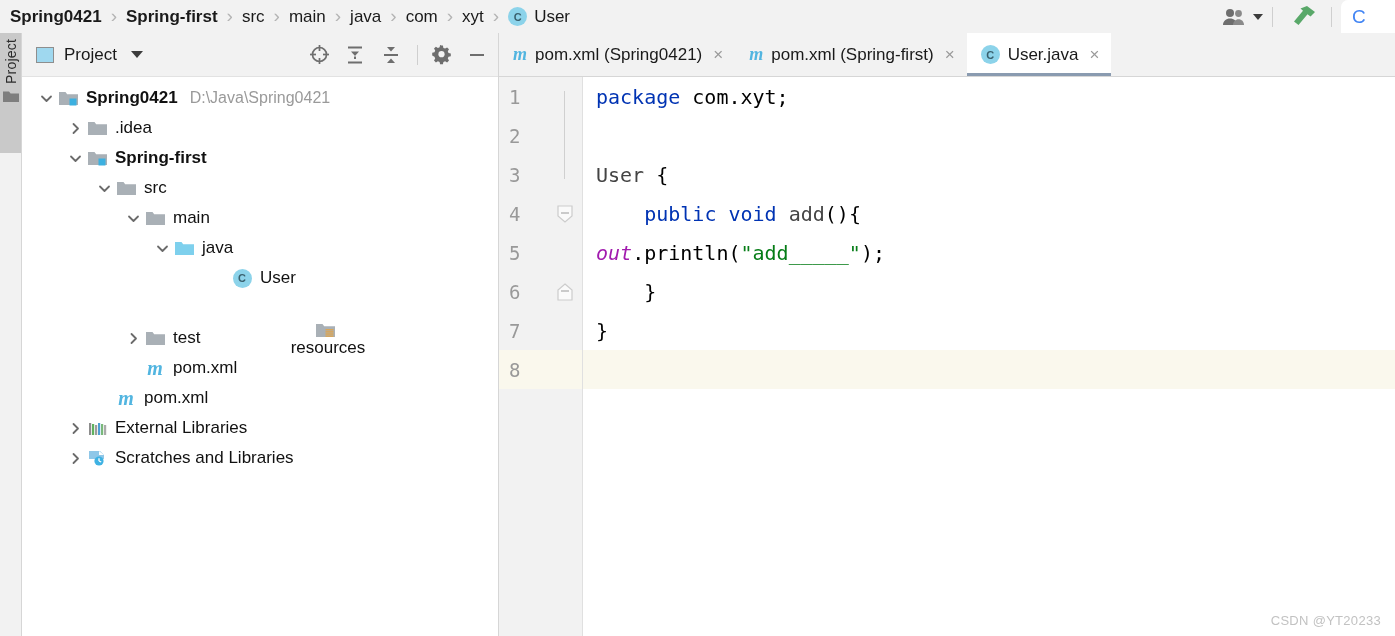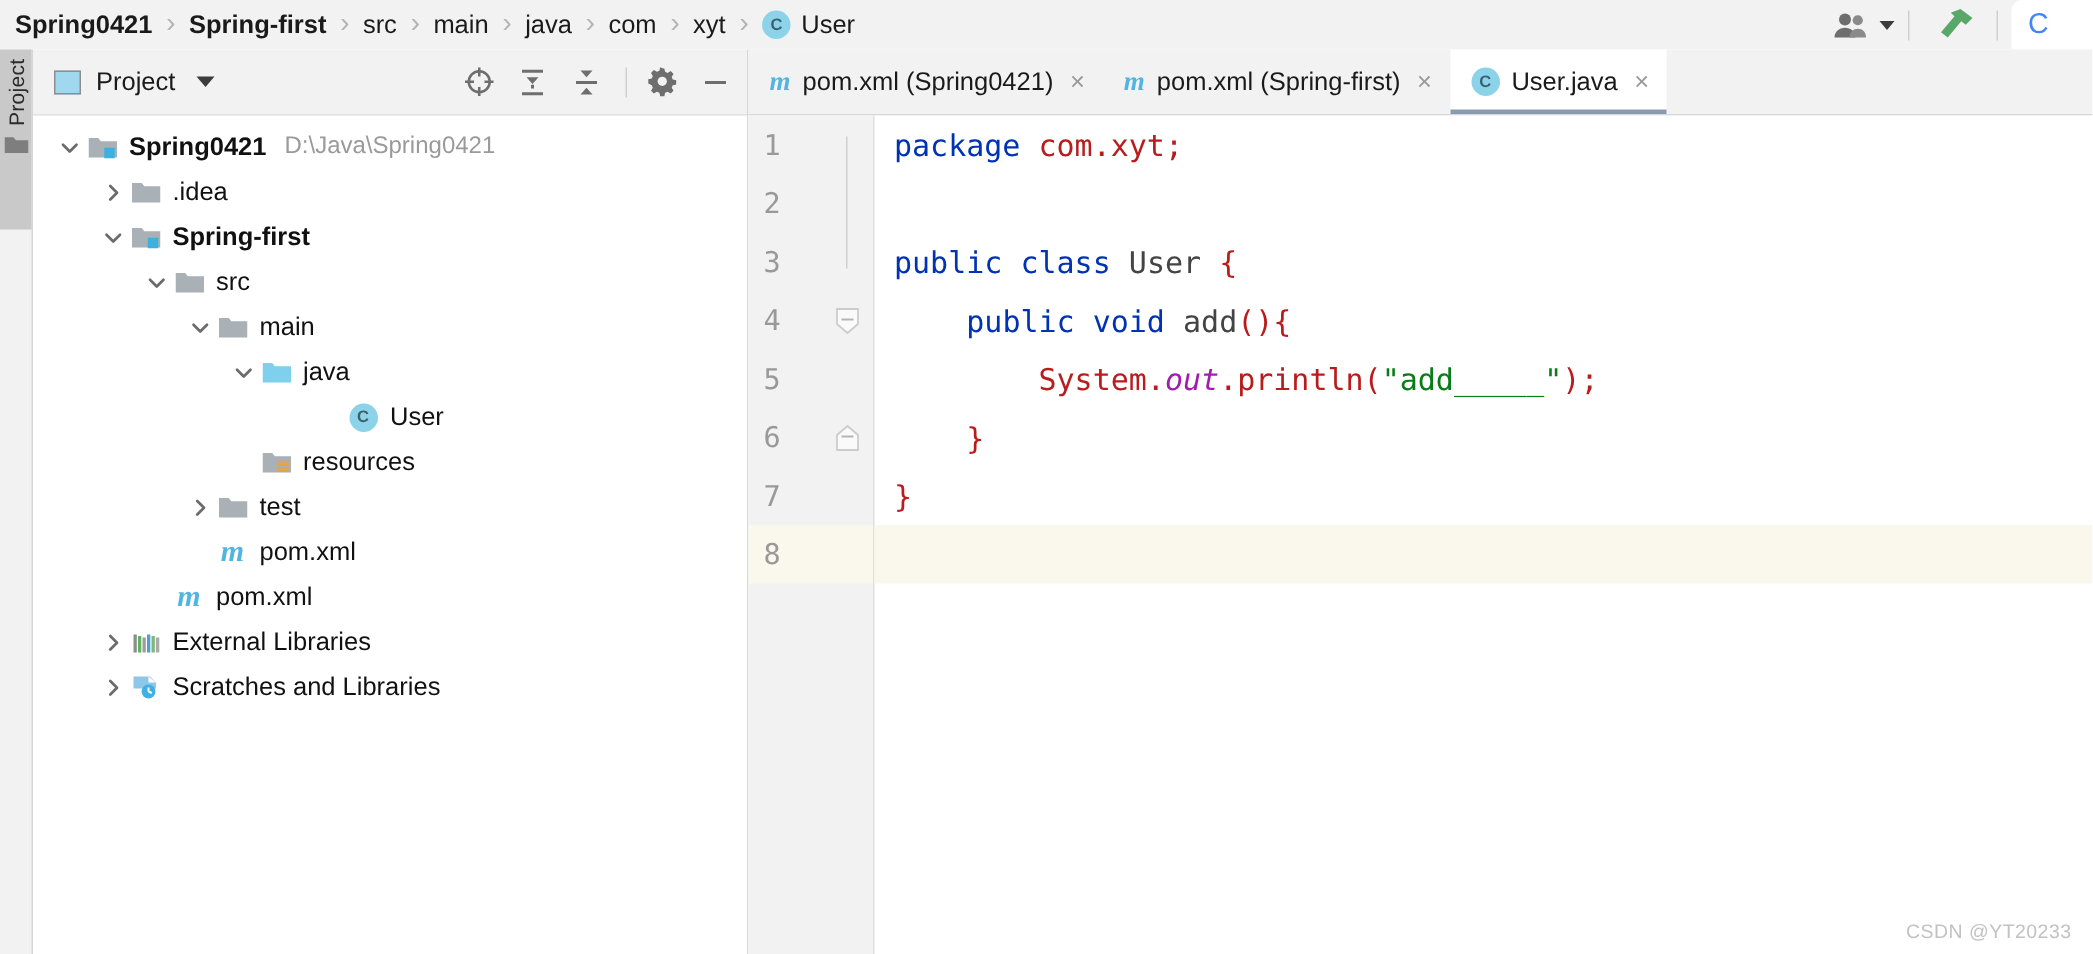--- a/index.html
+++ b/index.html
@@ -177,21 +177,21 @@
   .cline {
     height: 39px; display: flex; align-items: center;
     font-family: "DejaVu Sans Mono", monospace; font-size: 20px;
     color: #080808; padding-left: 13px; white-space: pre;
   }
   .cline.caret { background: #faf8ed; }
   .kw { color: #0033b3; }
   .str { color: #067d17; }
   .fld { color: #a21caf; font-style: italic; }
   .ident { color: #444444; }
-  .plain { color: #b91c1c; }
+  .plain { color: #000000; }
 
   #fold-line {
     position: absolute; left: 16px; top: 14px; width: 1px; height: 88px;
     background: #d0d0d0;
   }
   .fold-mark { position: absolute; left: 8px; width: 18px; height: 18px; }
 
   #watermark {
     position: absolute; right: 14px; bottom: 8px;
     font-size: 13px; color: #c2c2c2;
@@ -395,21 +395,21 @@
         </span>
         <span class="nlabel" style="margin-left: 6px;">java</span>
       </div>
       <div class="node" style="padding-left: 188px;">
         <span class="arrow"></span>
         <span class="nicon">
           <span class="pkg-badge">C</span>
         </span>
         <span class="nlabel" style="margin-left: 6px;">User</span>
       </div>
-      <div class="node" style="padding-left: 130px;">
+      <div class="node" style="padding-left: 130px; flex-direction: column;">
         <span class="arrow"></span>
         <span class="nicon">
           <svg width="19" height="15" viewBox="0 0 19 15" style="display: block;">
             <path d="M0 1h6.5l1.7 2.2H19V14H0z" fill="#a9b0b6"></path>
             <rect x="9.5" y="6.2" width="8" height="1.2" fill="#e8a33d"></rect>
             <rect x="9.5" y="8.3" width="8" height="1.2" fill="#e8a33d"></rect>
             <rect x="9.5" y="10.4" width="8" height="1.2" fill="#e8a33d"></rect>
             <rect x="9.5" y="12.5" width="8" height="1.2" fill="#e8a33d"></rect>
           </svg>
         </span>
@@ -520,23 +520,23 @@
             <svg width="18" height="18" viewBox="0 0 18 18" style="display: block;">
               <path d="M9 1l7 6v10H2V7z" fill="#fafafa" stroke="#cccccc" stroke-width="1.2"></path>
               <line x1="5" y1="8" x2="13" y2="8" stroke="#b5b5b5" stroke-width="1.4"></line>
             </svg>
           </div>
         </div>
     </div>
     <div id="code-lines">
         <div class="cline"><span class="kw">package </span><span class="plain">com.xyt;</span></div>
         <div class="cline">&nbsp;</div>
-        <div class="cline"><span class="kw">public class </span><span class="ident">User </span><span class="plain">{</span></div>
+        <div class="cline"><span class="ident">User </span><span class="plain">{</span></div>
         <div class="cline"><span class="plain">    </span><span class="kw">public void </span><span class="ident">add</span><span class="plain">(){</span></div>
-        <div class="cline"><span class="plain">        System.</span><span class="fld">out</span><span class="plain">.println(</span><span class="str">"add_____"</span><span class="plain">);</span></div>
+        <div class="cline"><span class="fld">out</span><span class="plain">.println(</span><span class="str">"add_____"</span><span class="plain">);</span></div>
         <div class="cline"><span class="plain">    }</span></div>
         <div class="cline"><span class="plain">}</span></div>
         <div class="cline caret">&nbsp;</div>
       </div>
   </div>
 </div>
 
 <div id="watermark">CSDN @YT20233</div>
 
 </body></html>

